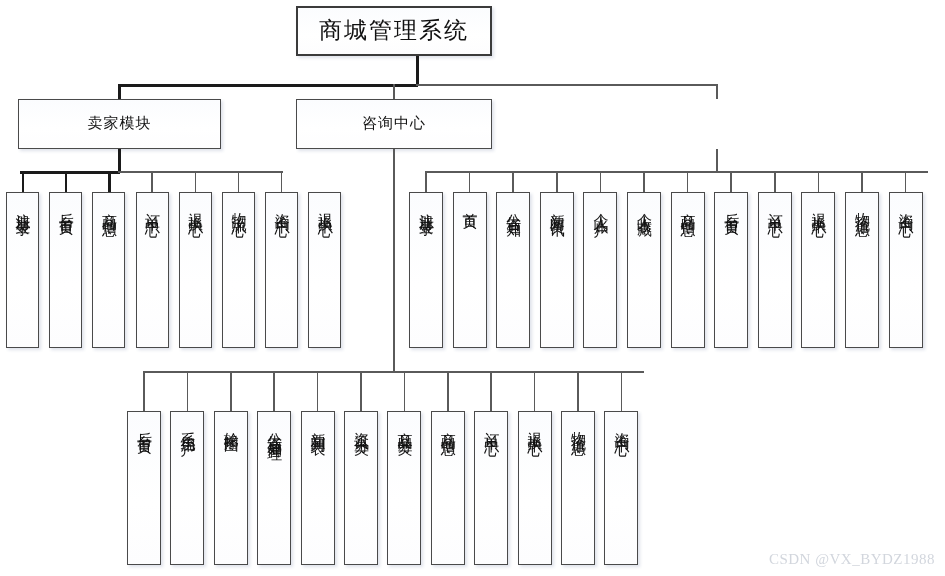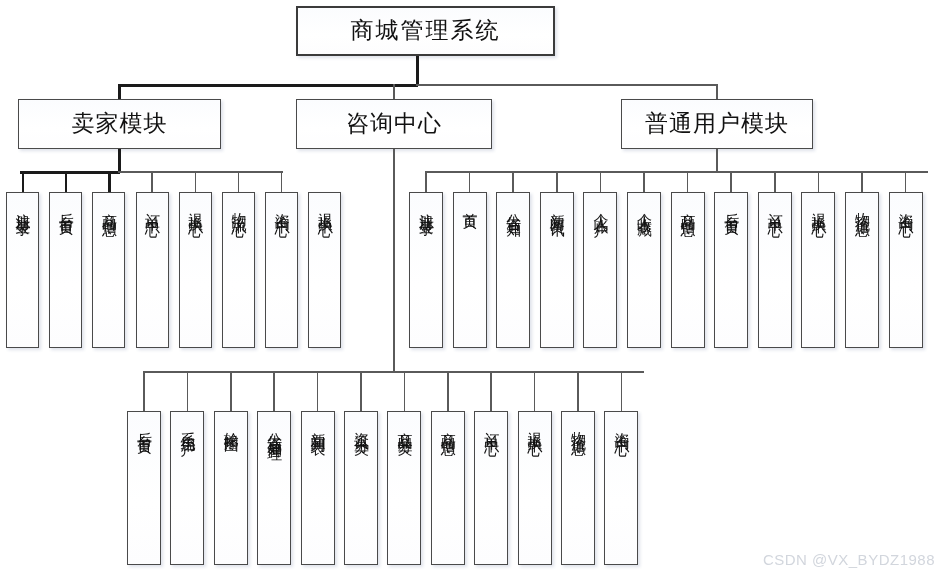--- a/index.html
+++ b/index.html
@@ -37,21 +37,21 @@
   }
   .node .label {
     display: block;
     text-align: center;
     line-height: 1.18;
     white-space: nowrap;
   }
 
   
   .node.horiz .label {
-    font-size: 23px;
+    font-size: 15px;
     letter-spacing: 1px;
   }
   .node.root .label {
     font-size: 23px;
     letter-spacing: 2px;
   }
 
   
   .node.vert {
     align-items: flex-start;
@@ -77,51 +77,48 @@
   .line.thick.v { width: 2.5px; }
 
   
   #watermark {
     position: absolute;
     right: 10px;
     bottom: 8px;
     font-size: 15px;
     color: #d2d6dd;
     letter-spacing: 0.5px;
-    font-family: Liberation Sans, sans-serif;
+    font-family: Liberation Serif, serif;
     user-select: none;
   }
 </style>
 </head>
 <body>
 
 <div id="diagram">
 
-  <div class="node root horiz" style="left:296px; top:6px; width:259px; height:50px;">
+  <div class="node root horiz" style="left:296px; top:6px; width:196px; height:50px;">
     <span class="label">商城管理系统</span>
   </div>
 
   <div class="line v thick" style="left:416px; top:56px; width:2.5px; height:29px;"></div>
 
   <div class="line h thick" style="left:118px; top:84px; width:300px; height:2.5px;"></div>
   <div class="line h" style="left:416px; top:84px; width:302px; height:1.5px;"></div>
 
   <div class="line v thick" style="left:118px; top:84px; width:2.5px; height:15px;"></div>
   <div class="line v" style="left:393px; top:84px; width:1.5px; height:15px;"></div>
   <div class="line v" style="left:716px; top:84px; width:1.5px; height:15px;"></div>
 
   <div class="node horiz" style="left:18px; top:99px; width:203px; height:50px;">
     <span class="label">卖家模块</span>
   </div>
   <div class="node horiz" style="left:296px; top:99px; width:196px; height:50px;">
     <span class="label">咨询中心</span>
   </div>
-  <div class="node horiz" style="left:621px; top:99px; width:192px; height:50px;">
-    <span class="label">普通用户模块</span>
-  </div>
 
   <div class="line v thick" style="left:118px; top:149px; width:2.5px; height:23px;"></div>
   <div class="line h thick" style="left:20px; top:171px; width:100px; height:2.5px;"></div>
   <div class="line h" style="left:118px; top:171px; width:165px; height:1.5px;"></div>
 
   <div class="line v" style="left:393px; top:149px; width:1.5px; height:223px;"></div>
   <div class="line h" style="left:143px; top:371px; width:252px; height:1.5px;"></div>
   <div class="line h" style="left:393px; top:371px; width:251px; height:1.5px;"></div>
 
   <div class="line v" style="left:716px; top:149px; width:1.5px; height:23px;"></div>

